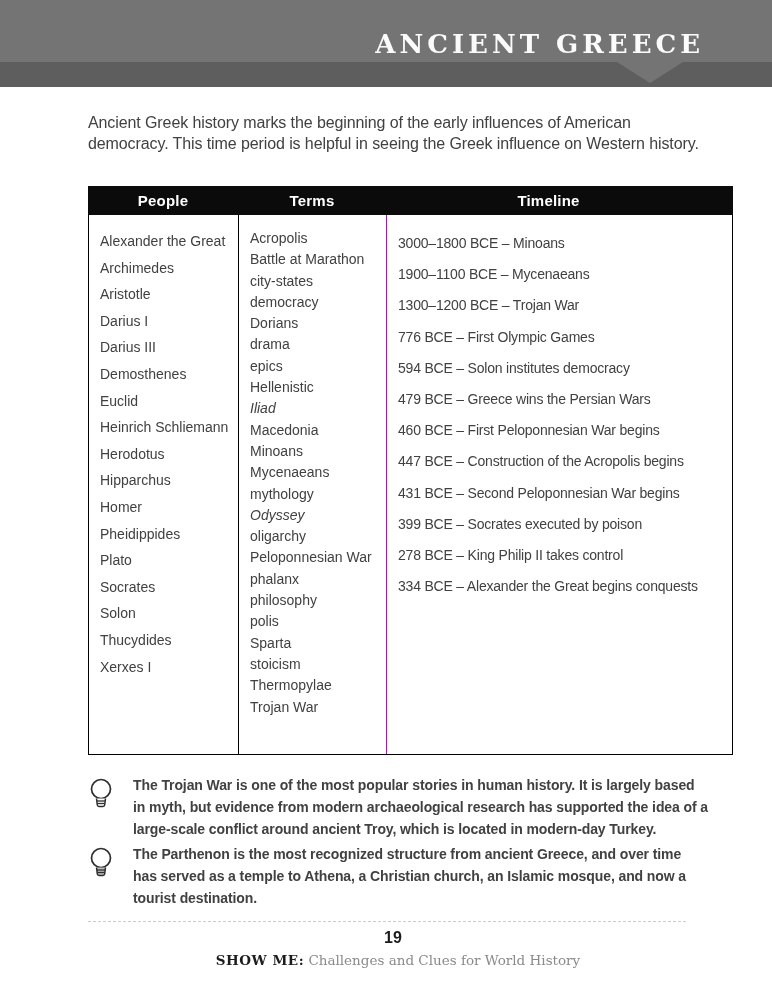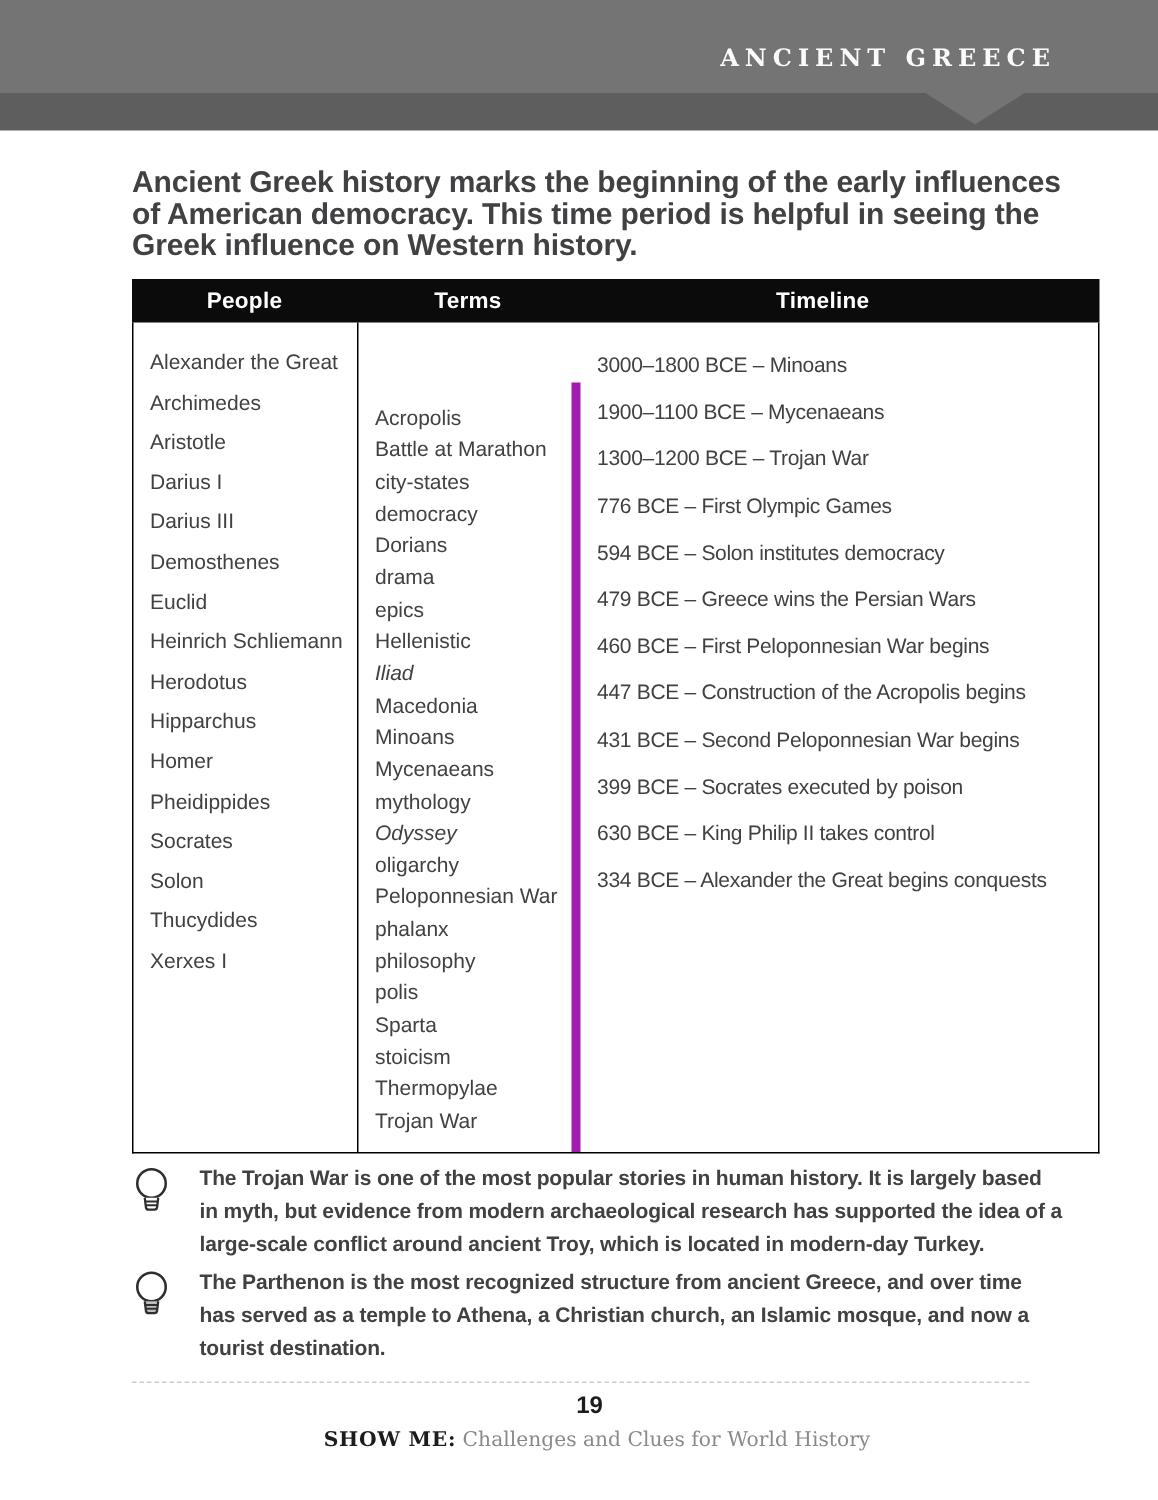--- a/index.html
+++ b/index.html
@@ -30,34 +30,33 @@
     position:absolute; top:62px; left:617px;
     width:0; height:0;
     border-left:33px solid transparent;
     border-right:33px solid transparent;
     border-top:21px solid var(--band-light,#747474);
   }
   .page-title {
     position:absolute; top:29px; right:68px;
     font-family:"DejaVu Serif","Liberation Serif",serif;
     font-weight:bold;
-    font-size:16px;
+    font-size:26px;
     letter-spacing:4px;
     color:#fbfbfb;
     white-space:nowrap;
   }
 
   
   .intro {
     position:absolute; left:88px; top:112px;
     width:625px;
-    font-size:20px; letter-spacing:-0.1px;
+    font-size:16px; letter-spacing:-0.1px;
     line-height:21px;
     color:var(--text,#414042);
-    font-weight:bold;
   }
 
   
   .gtable {
     position:absolute; left:88px; top:186px;
     width:645px;
   }
   .gtable-header {
     display:flex;
     background:var(--table-header-bg,#0b0b0b);
@@ -81,21 +80,21 @@
     min-height:540px;
     box-sizing:border-box;
   }
   .gcol {
     box-sizing:border-box;
     padding:13px 10px 10px 11px;
     color:var(--text,#414042);
     font-size:14px;
   }
   .gcol.c1 { width:150px; border-right:1px solid #000000; }
-  .gcol.c2 { width:148px; border-right:6px solid #a21caf;margin-top:40px; }
+  .gcol.c2 { width:148px; border-right:1px solid #a21caf; }
   .gcol.c3 { flex:1; }
   .gcol.c1 .list-item { line-height:26.6px; white-space:nowrap; }
   .gcol.c2 .list-item { line-height:21.3px; white-space:nowrap; }
   .gcol.c3 .list-item { line-height:31.2px; white-space:nowrap; letter-spacing:-0.2px; }
 
   
   .notes {
     position:absolute; left:88px; top:774px;
     width:620px;
   }
@@ -171,20 +170,21 @@
           <div class="list-item">Aristotle</div>
           <div class="list-item">Darius I</div>
           <div class="list-item">Darius III</div>
           <div class="list-item">Demosthenes</div>
           <div class="list-item">Euclid</div>
           <div class="list-item">Heinrich Schliemann</div>
           <div class="list-item">Herodotus</div>
           <div class="list-item">Hipparchus</div>
           <div class="list-item">Homer</div>
           <div class="list-item">Pheidippides</div>
+          <div class="list-item">Plato</div>
           <div class="list-item">Socrates</div>
           <div class="list-item">Solon</div>
           <div class="list-item">Thucydides</div>
           <div class="list-item">Xerxes I</div>
         </div>
       <div class="gcol c2">
           <div class="list-item">Acropolis</div>
           <div class="list-item">Battle at Marathon</div>
           <div class="list-item">city-states</div>
           <div class="list-item">democracy</div>
@@ -212,21 +212,21 @@
           <div class="list-item">3000–1800 BCE – Minoans</div>
           <div class="list-item">1900–1100 BCE – Mycenaeans</div>
           <div class="list-item">1300–1200 BCE – Trojan War</div>
           <div class="list-item">776 BCE – First Olympic Games</div>
           <div class="list-item">594 BCE – Solon institutes democracy</div>
           <div class="list-item">479 BCE – Greece wins the Persian Wars</div>
           <div class="list-item">460 BCE – First Peloponnesian War begins</div>
           <div class="list-item">447 BCE – Construction of the Acropolis begins</div>
           <div class="list-item">431 BCE – Second Peloponnesian War begins</div>
           <div class="list-item">399 BCE – Socrates executed by poison</div>
-          <div class="list-item">630 BCE – King Philip II takes control</div>
+          <div class="list-item">278 BCE – King Philip II takes control</div>
           <div class="list-item">334 BCE – Alexander the Great begins conquests</div>
         </div>
     </div>
   </div>
 
   <div class="notes">
     <div class="note">
       <span class="note-icon">
         <svg width="26" height="36" viewBox="0 0 26 36">
           <circle cx="13" cy="12" r="9.5" fill="none" stroke="#2e2e2e" stroke-width="1.7"></circle>

